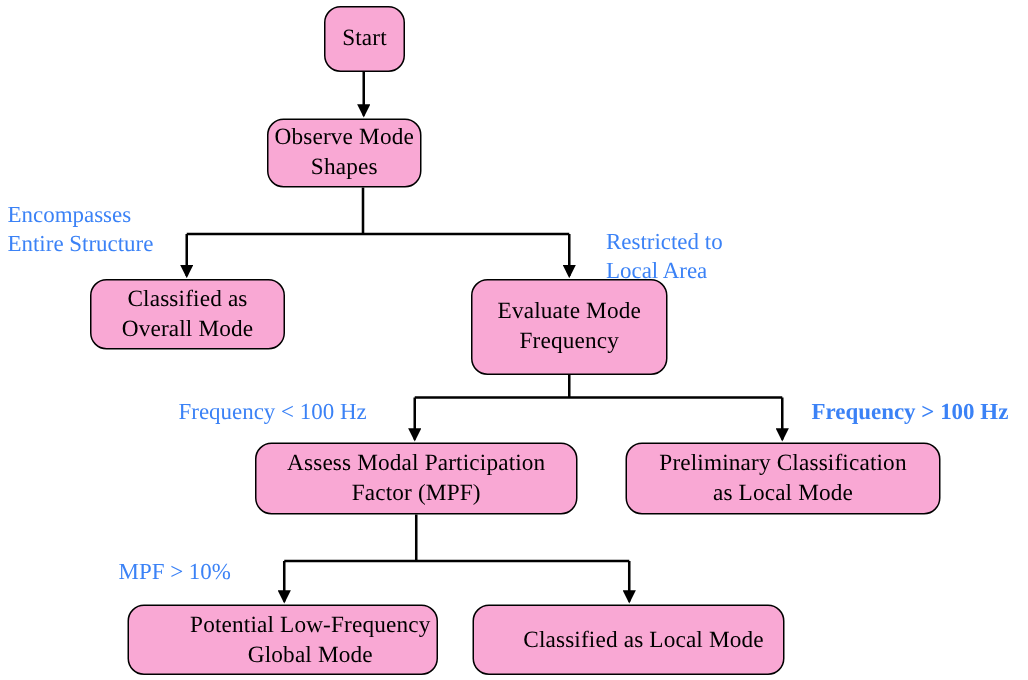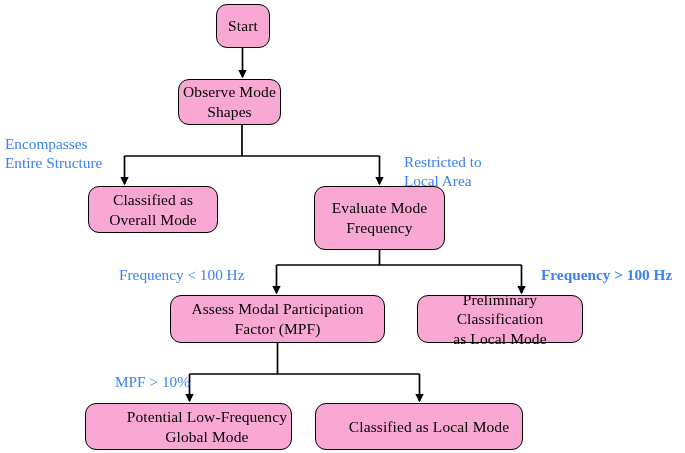--- a/index.html
+++ b/index.html
@@ -88,36 +88,36 @@
 
   <div class="node" style="left:216px; top:4px; width:54px; height:44px;">
     <span class="txt">Start</span>
   </div>
 
   <div class="node" style="left:178px; top:79px; width:103px; height:46px;">
     <span class="txt">Observe Mode
 Shapes</span>
   </div>
 
-  <div class="node" style="left:60px; top:186px; width:130px; height:47px;margin-left:28px;">
+  <div class="node" style="left:60px; top:186px; width:130px; height:47px;">
     <span class="txt">Classified as
 Overall Mode</span>
   </div>
 
   <div class="node" style="left:314px; top:186px; width:131px; height:64px;">
     <span class="txt">Evaluate Mode
 Frequency</span>
   </div>
 
   <div class="node" style="left:170px; top:295px; width:215px; height:48px;">
     <span class="txt">Assess Modal Participation
 Factor (MPF)</span>
   </div>
 
-  <div class="node" style="left:417px; top:295px; width:166px; height:48px;">
+  <div class="node" style="left:417px; top:295px; width:210px; height:48px;">
     <span class="txt">Preliminary Classification
 as Local Mode</span>
   </div>
 
   <div class="node" style="left:85px; top:403px; width:207px; height:47px;justify-content:flex-end;">
     <span class="txt">Potential Low-Frequency
 Global Mode</span>
   </div>
 
   <div class="node" style="left:315px; top:403px; width:208px; height:47px;padding-left:20px;">
@@ -127,16 +127,16 @@
   <div class="edge-label" style="left:5px; top:135px;">Encompasses
 Entire Structure</div>
 
   <div class="edge-label" style="left:404px; top:117px;margin-top:36px;">Restricted to
 Local Area</div>
 
   <div class="edge-label" style="left:119px; top:266px;">Frequency &lt; 100 Hz</div>
 
   <div class="edge-label" style="left:541px; top:266px;font-weight:bold;">Frequency  &gt;  100 Hz</div>
 
-  <div class="edge-label" style="left:79px; top:373px;margin-left:36px;">MPF &gt; 10%</div>
+  <div class="edge-label" style="left:79px; top:373px;">MPF &gt; 10%</div>
 
 
 </div>
 
 </body></html>

